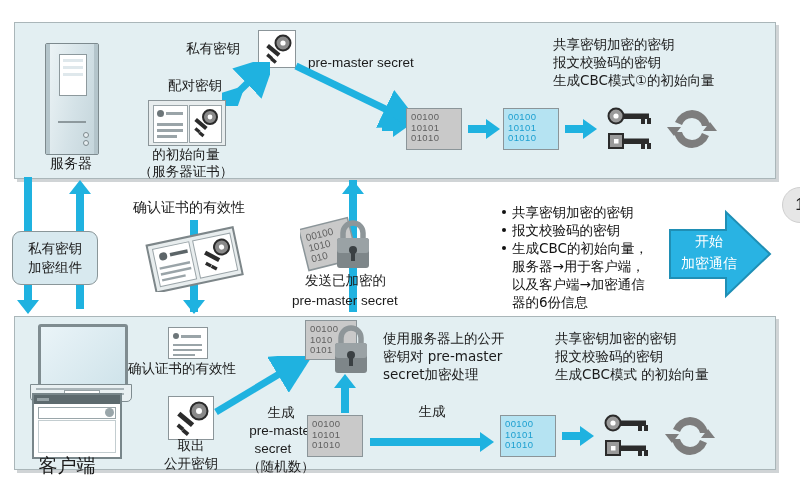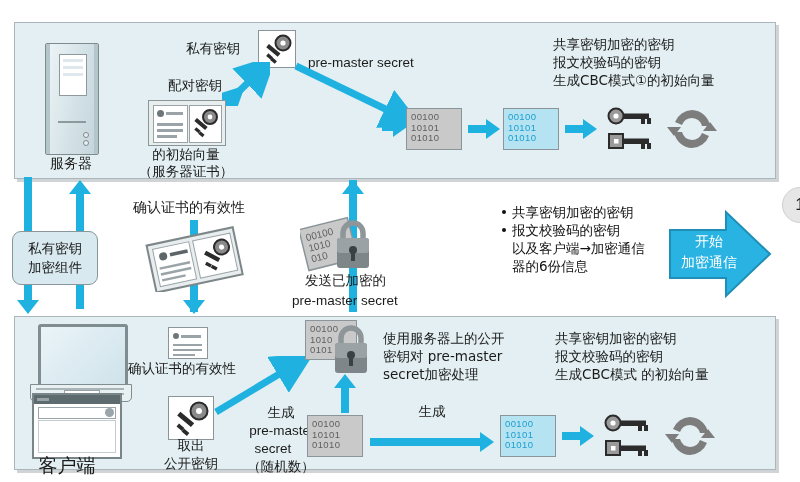--- a/index.html
+++ b/index.html
@@ -281,29 +281,31 @@
       <circle cx="19" cy="28" r="4" fill="#3a4043"></circle>
       <rect x="17" y="28" width="4" height="11" fill="#3a4043"></rect>
     </g>
   </svg>
   <div class="lbl cn" style="left:305px;top:272px;">发送已加密的</div>
   <div class="lbl" style="left:292px;top:292px;">pre-master secret</div>
 
   <div class="bullets" style="left:500px;top:203px;width:190px;">
     <div class="b">共享密钥加密的密钥</div>
     <div class="b">报文校验码的密钥</div>
+    <div class="b">生成CBC的初始向量，</div>
+    <div>服务器→用于客户端，</div>
     <div>以及客户端→加密通信</div>
     <div>器的6份信息</div>
   </div>
 
   <svg class="startarrow" style="left:668px;top:208px;" width="104" height="92" viewBox="0 0 104 92">
     <path d="M2 22 L58 22 L58 4 L102 46 L58 88 L58 70 L2 70 Z" fill="#29b3e3" stroke="#1f8fb5" stroke-width="2"></path>
   </svg>
   <div class="lbl c" style="left:666px;top:233px;width:86px;color:#fff;font-size:14px;font-family:'DejaVu Sans',sans-serif;">开始</div>
-  <div class="lbl c" style="left:660px;top:255px;width:98px;color:#fff;font-size:14px;font-family:Liberation Mono, monospace;">加密通信</div>
+  <div class="lbl c" style="left:660px;top:255px;width:98px;color:#fff;font-size:14px;font-family:Liberation Sans, sans-serif;">加密通信</div>
 
   <div class="badge" style="left:782px;top:187px;width:34px;height:34px;">1</div>
 
   <div class="panel" id="panel-client"></div>
 
   <div class="laptop" style="left:30px;top:324px;width:100px;height:78px;">
     <div class="scr"></div>
     <div class="base">
         <b></b>
       </div>

